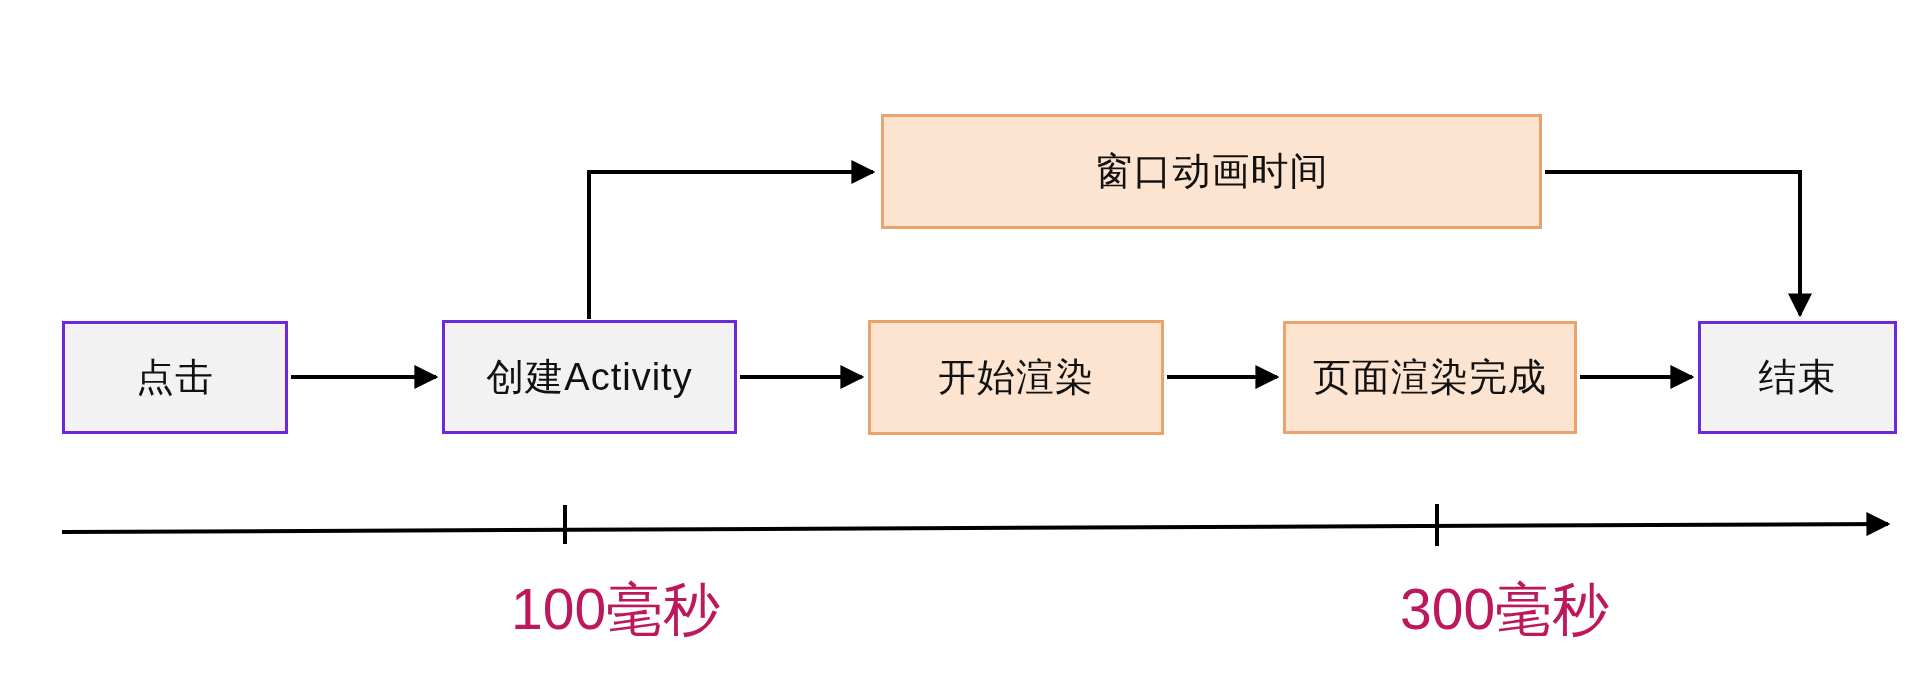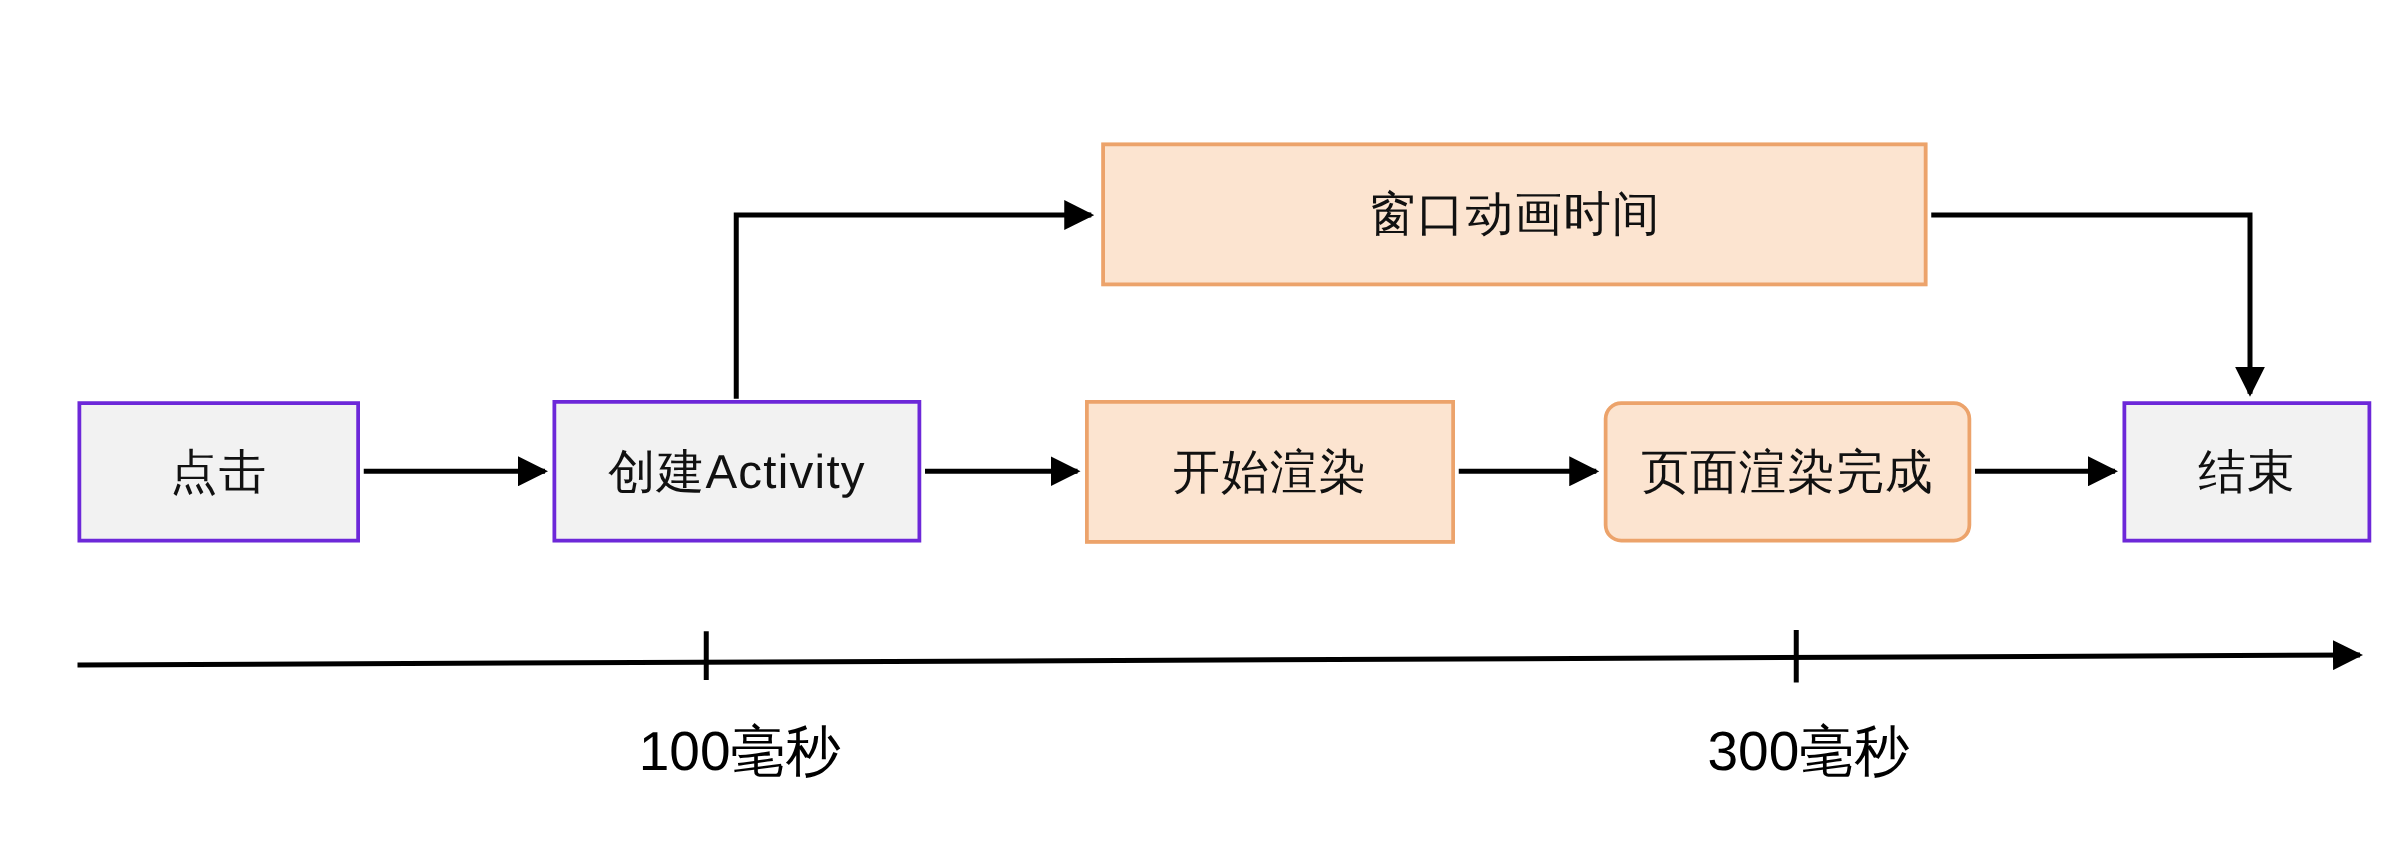--- a/index.html
+++ b/index.html
@@ -38,30 +38,30 @@
     border: 3px solid #6d28d9;
   }
   .node.orange {
     background: #fce4d0;
     border: 3px solid #eca36b;
   }
   #node-click            { left:  62px; top: 321px; width: 226px; height: 113px; }
   #node-create-activity  { left: 442px; top: 320px; width: 295px; height: 114px; align-items: center; }
   #node-window-animation { left: 881px; top: 114px; width: 661px; height: 115px; }
   #node-start-render     { left: 868px; top: 320px; width: 296px; height: 115px; }
-  #node-render-complete  { left:1283px; top: 321px; width: 294px; height: 113px; border-radius: 14px; }
+  #node-render-complete  { left:1283px; top: 321px; width: 294px; height: 113px; }
   #node-end              { left:1698px; top: 321px; width: 199px; height: 113px; }
   .tick-label {
     position: absolute;
-    font-size: 44px;
-    color: #000000;
+    font-size: 57px;
+    color: #be185d;
     white-space: nowrap;
   }
   #label-100ms { left: 511px;  top: 572px; }
-  #label-300ms { left: 1366px; top: 572px; }
+  #label-300ms { left: 1400px; top: 572px; }
 </style>
 </head>
 <body>
 
 <div id="stage">
 
   <svg id="connectors" viewBox="0 0 1920 678" xmlns="http://www.w3.org/2000/svg">
     <defs>
       <marker id="arrow" viewBox="0 0 10 10" refX="9" refY="5" markerWidth="6" markerHeight="6" orient="auto-start-reverse" markerUnits="strokeWidth">
         <path d="M0,0 L10,5 L0,10 z" fill="#000000"></path>

